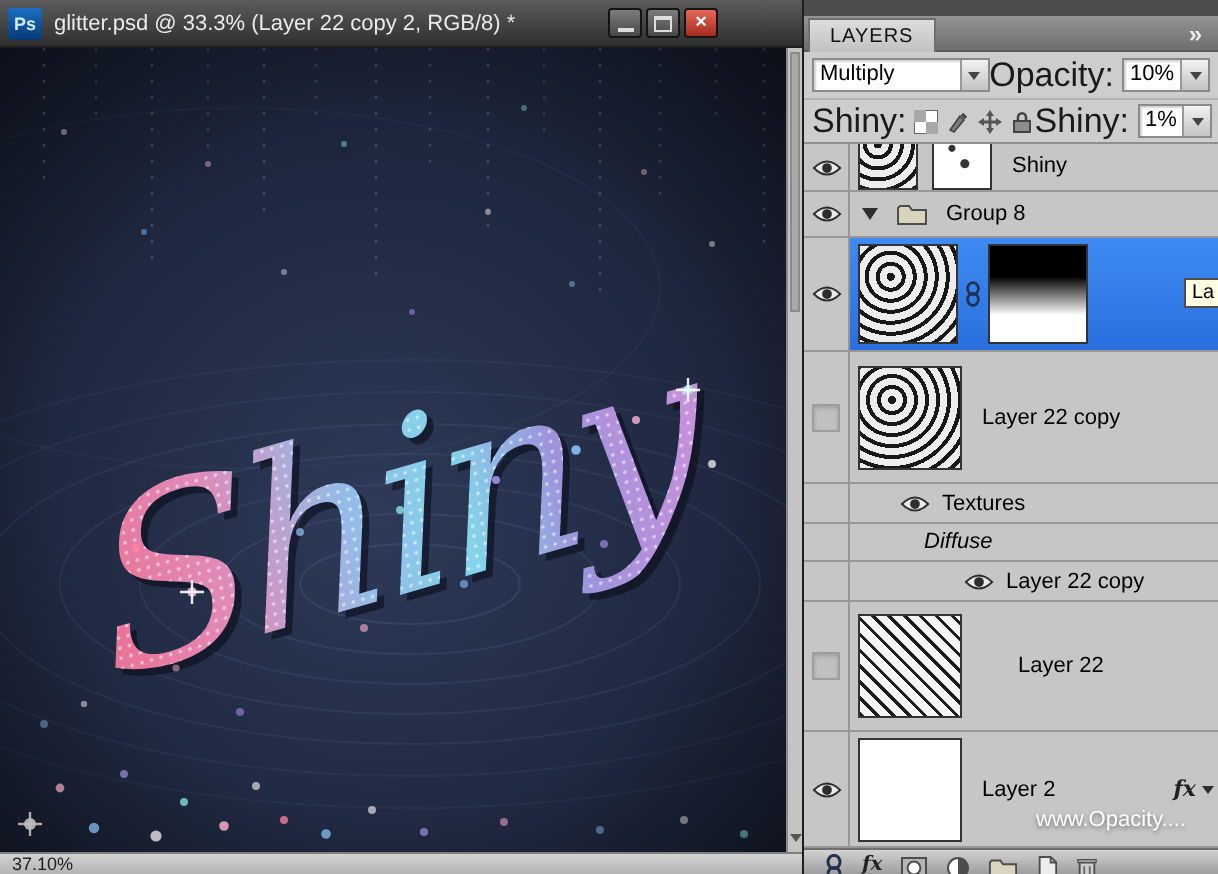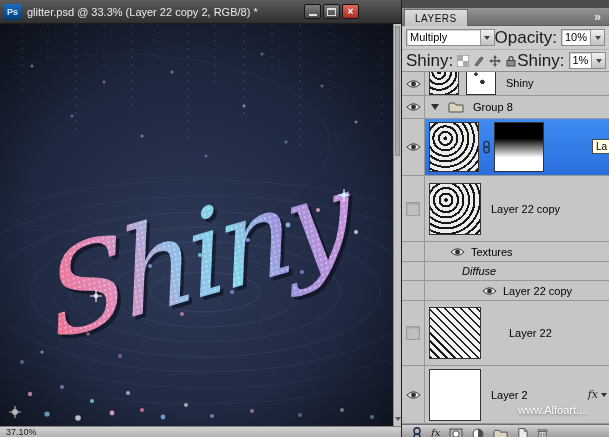--- a/index.html
+++ b/index.html
@@ -71,21 +71,21 @@
 
   .pthumb1 { position:absolute; left:27px; top:-11px; width:30px; height:34px; }
   .pthumb2 { position:absolute; left:64px; top:-11px; width:30px; height:34px; background:#fff;
              background-image:radial-gradient(circle at 55% 62%, #333 0 2px, transparent 2.5px),
                               radial-gradient(circle at 32% 38%, #333 0 1.5px, transparent 2px); }
   .plbl { position:absolute; left:104px; top:5px; }
 
   .sub-eye-1 { margin-left:25px; }
   .sub-eye-2 { margin-left:57px; }
   .fx-badge { position:absolute; right:3px; top:22px; display:flex; align-items:center; gap:3px; }
-  .fx-text { font-family:"DejaVu Serif", serif; font-style:italic; font-weight:normal; font-size:11px; color:#222;text-align:center; }
+  .fx-text { font-family:"DejaVu Serif", serif; font-style:italic; font-weight:bold; font-size:11px; color:#222;text-align:center; }
 
   .tooltip { position:absolute; left:190px; top:139px; background:#ffffe1; border:1px solid #4d4d4d; font-size:10px; color:#000; padding:0 3px; line-height:13px; z-index:5; }
   .watermark { position:absolute; left:116px; top:404px; color:#fff; font-size:11px; text-shadow:0 1px 2px rgba(0,0,0,.45); z-index:4; }
 
   .footer { position:absolute; left:0; bottom:0; width:208px; height:13px; background:linear-gradient(#d2d2d2,#9e9e9e); border-top:1px solid #6f6f6f; display:flex; align-items:flex-start; gap:9px; padding:2px 0 0 10px; overflow:hidden; }
   .f-ic { width:14px; height:14px; flex-shrink:0; }
   .footer .fx-text { font-size:10px; }
 </style>
 </head>
 <body>
@@ -425,21 +425,21 @@
         <span class="lbl" style="margin-left:10px">Layer 2</span>
         <span class="fx-badge">
           <span class="fx-text">fx</span>
           <span class="tri-down small"></span>
         </span>
       </div>
 
     </div>
 
     <span class="tooltip">La</span>
-    <span class="watermark">www.Alfoart....</span>
+    <span class="watermark">www.Opacity....</span>
 
     <div class="footer">
       <svg class="f-ic" style="width:10px">
           <use href="#i-link"></use>
         </svg>
       <span class="fx-text">fx</span>
       <svg class="f-ic">
           <use href="#i-mask"></use>
         </svg>
       <svg class="f-ic" style="width:12px">

